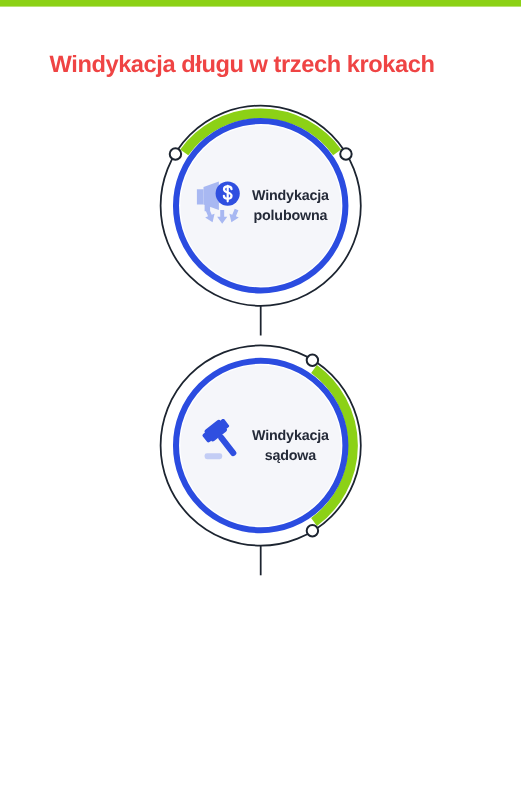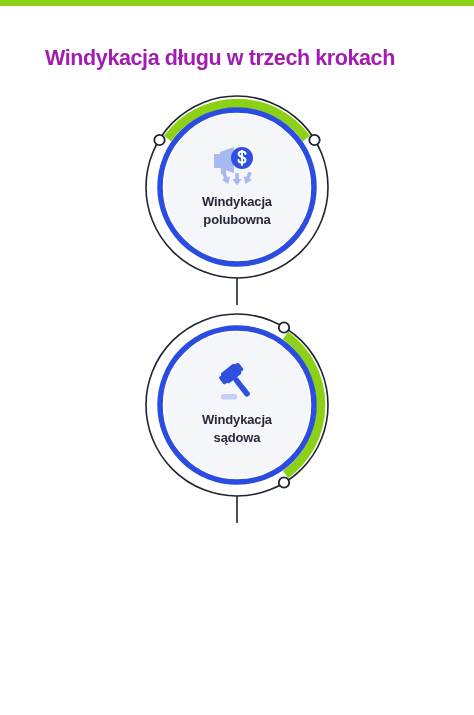--- a/index.html
+++ b/index.html
@@ -27,21 +27,21 @@
 
   #page-title {
     position: absolute;
     left: 0;
     top: 32px;
     width: 440px;
     text-align: center;
     font-size: 21.5px;
     font-weight: bold;
     letter-spacing: -0.4px;
-    color: #a21caf;
+    color: #ef4444;
     white-space: nowrap;
   }
 
   #steps-stage {
     position: absolute;
     left: 0;
     top: 0;
     width: 474px;
     height: 715px;
   }
@@ -63,21 +63,21 @@
 
   .step-inner-face {
     position: absolute;
     left: 27px;
     top: 27px;
     width: 146px;
     height: 146px;
     border-radius: 50%;
     background: #F5F6FA;
     display: flex;
-    flex-direction: column;
+    flex-direction: row;
     align-items: center;
     justify-content: center;
   }
 
   .step-icon {
     width: 54px;
     height: 42px;
     margin-bottom: 6px;
     display: block;
   }

